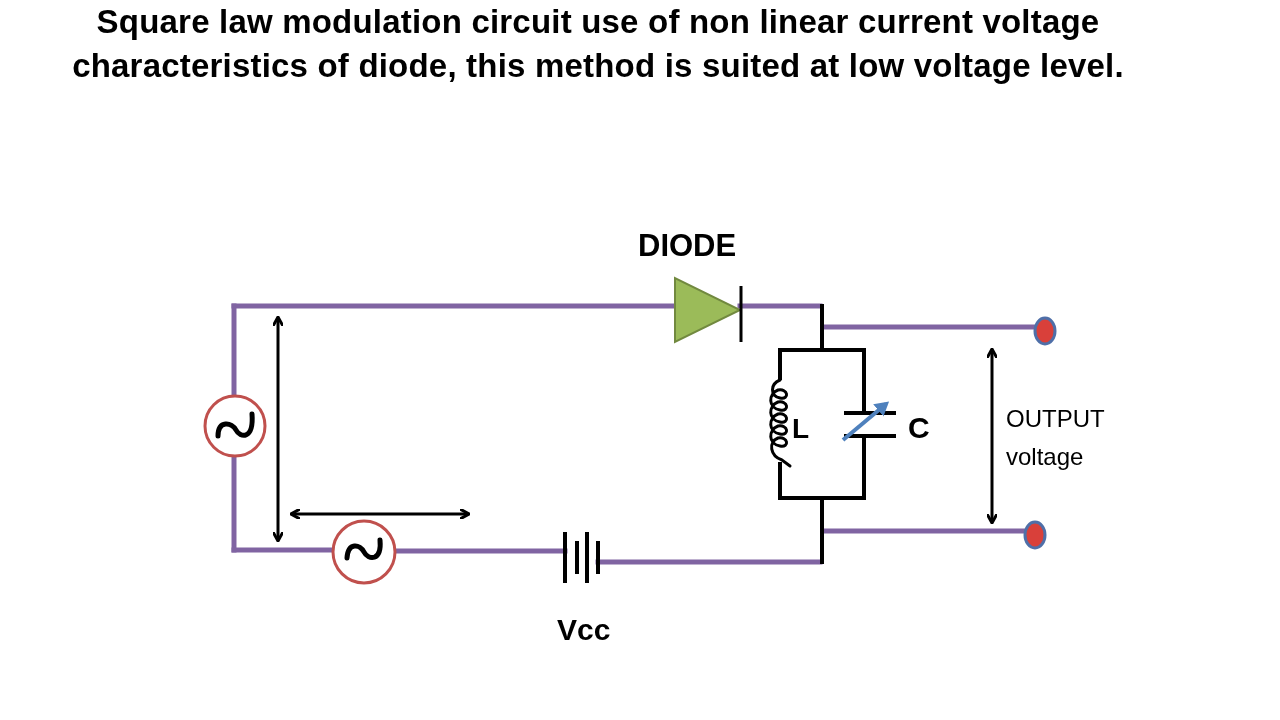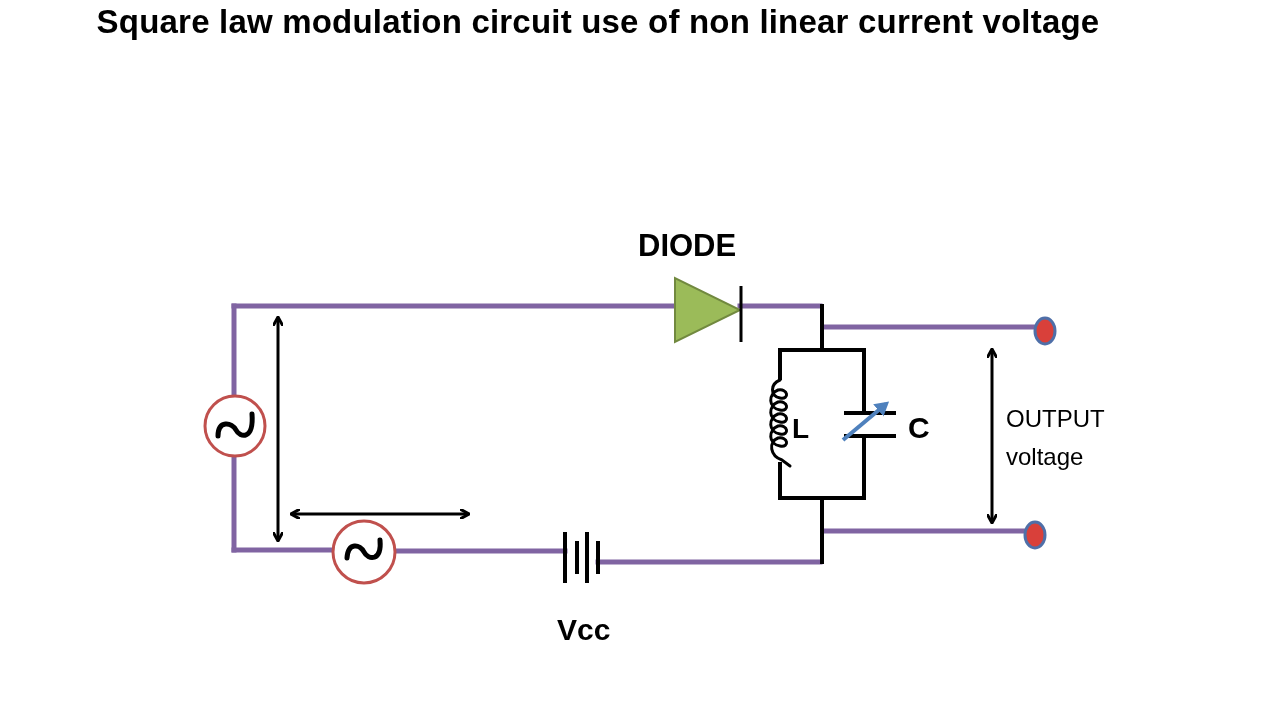--- a/index.html
+++ b/index.html
@@ -14,20 +14,21 @@
     .title .line { display: block; }
     svg { position: absolute; left: 0; top: 0; }
     .lbl { font-family: "Liberation Sans", sans-serif; fill: #000; }
     .lbl-bold { font-weight: bold; }
   </style>
 </head>
 <body>
 
 <div class="title">
   <span class="line">Square law modulation circuit use of non linear current voltage</span>
+  <span class="line">characteristics of diode, this method is suited at low voltage level.</span>
 </div>
 
 <svg width="1280" height="720" viewBox="0 0 1280 720">
   <defs>
     <marker id="ah" markerWidth="10" markerHeight="10" refX="8" refY="5" orient="auto-start-reverse" markerUnits="userSpaceOnUse">
       <path d="M0,0 L9,5 L0,10" fill="none" stroke="#000" stroke-width="3"></path>
     </marker>
     <marker id="ahblue" markerWidth="16" markerHeight="16" refX="10" refY="8" orient="auto" markerUnits="userSpaceOnUse">
       <path d="M0,0 L14,8 L0,16 Z" fill="#4F81BD"></path>
     </marker>

